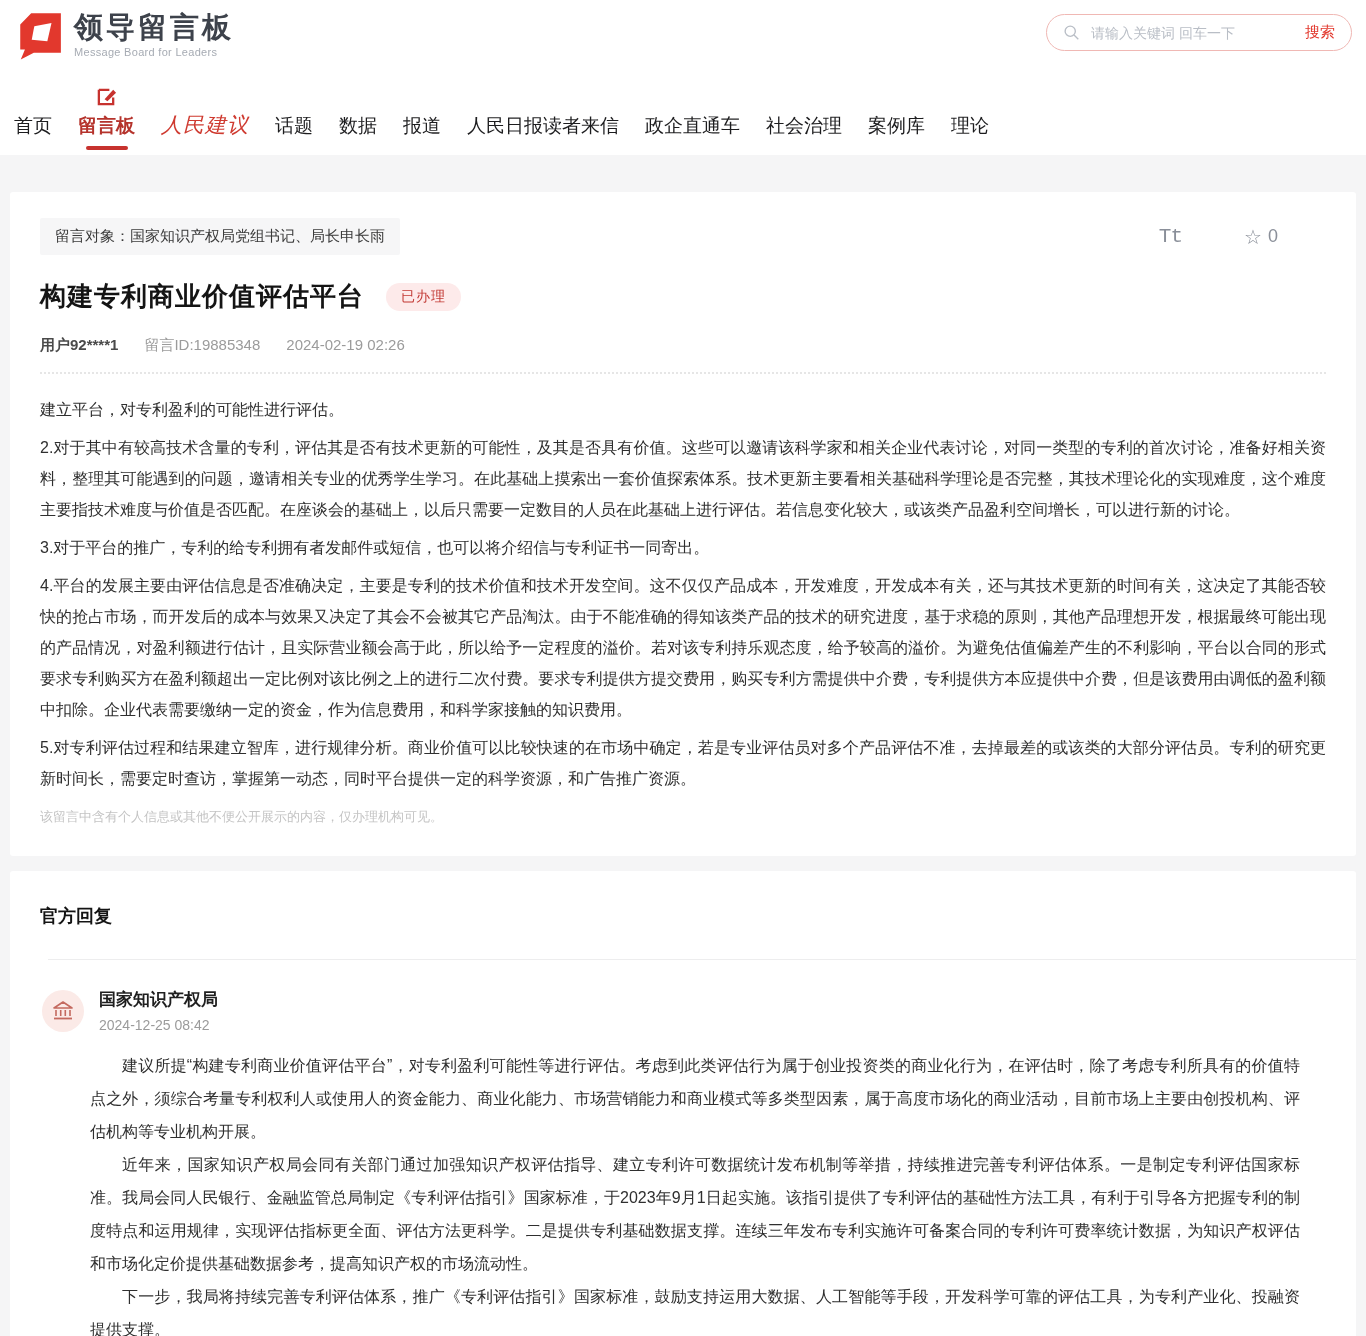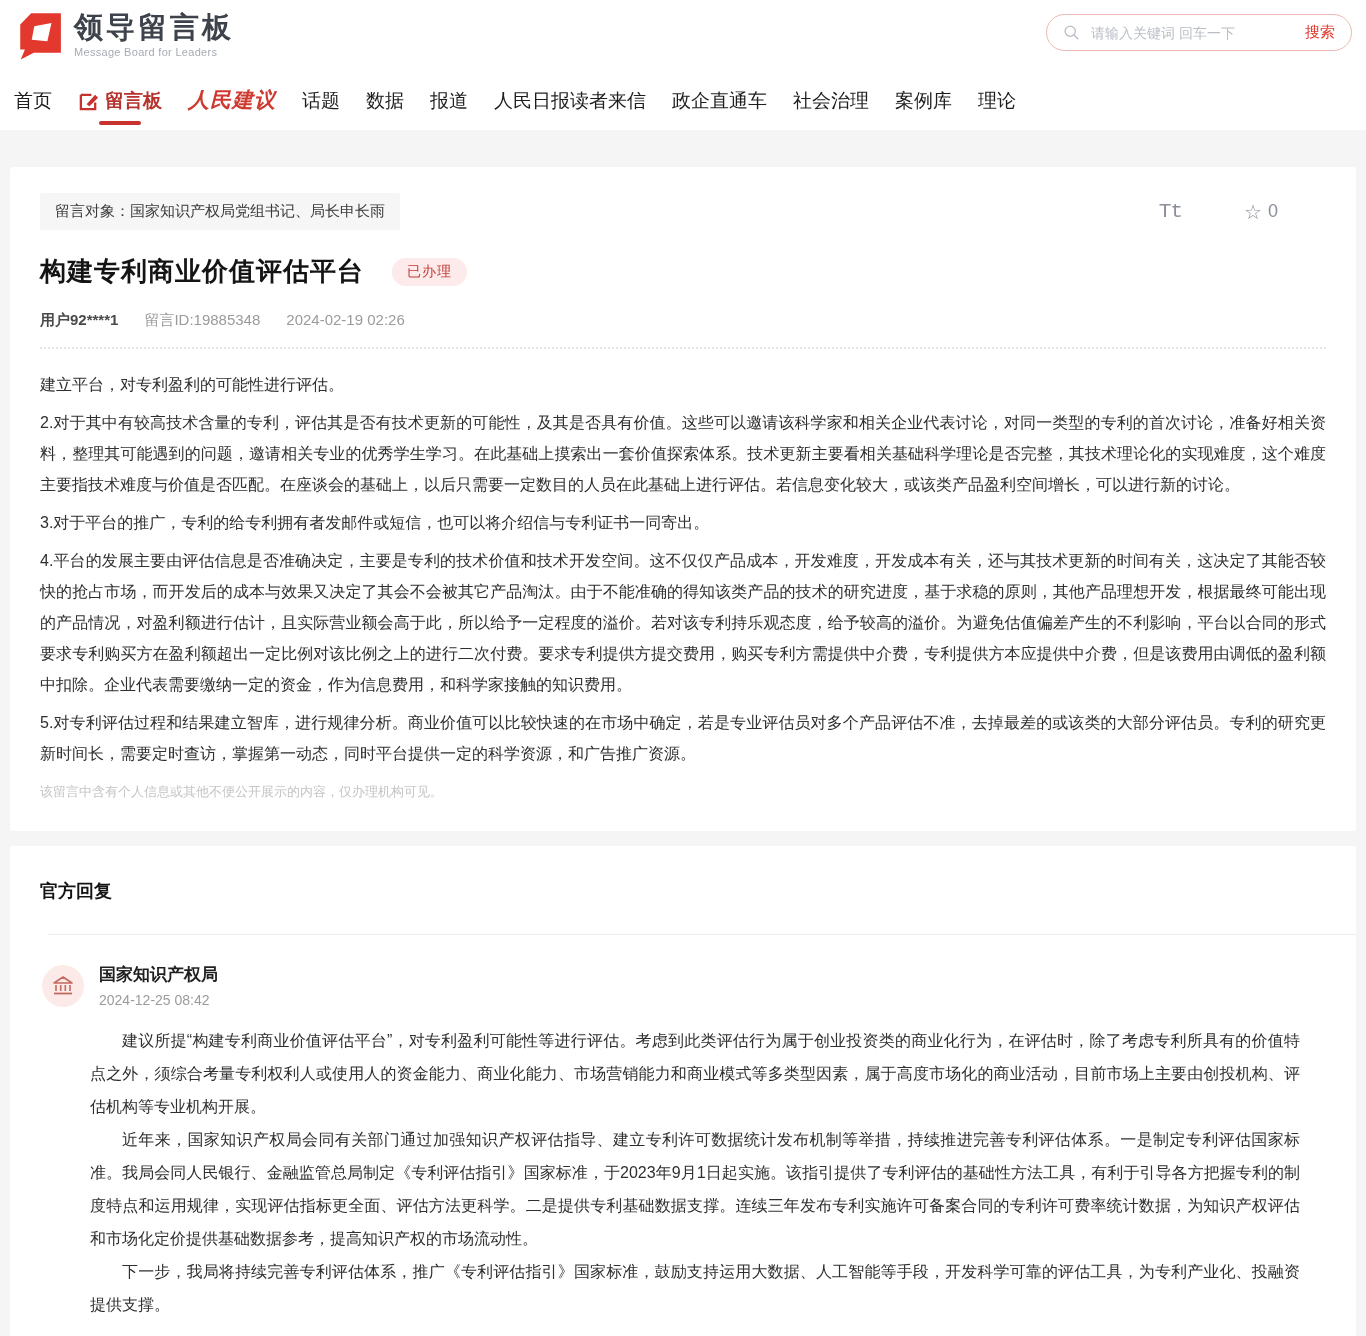--- a/index.html
+++ b/index.html
@@ -31,47 +31,47 @@
   .search-btn {
     color: #e2382d; font-size: 15px; background: none; border: none; cursor: pointer; padding: 0;
     font-family: "Liberation Sans", sans-serif;
   }
 
   .main-nav { display: flex; align-items: flex-end; gap: 26px; padding: 14px 0 0; }
   .nav-item {
     position: relative; font-size: 19px; color: #1d1d1f; cursor: pointer;
     padding-bottom: 16px; white-space: nowrap; display: flex; align-items: center; gap: 6px;
   }
-  .nav-item.active { color: #b5332c; font-weight: bold; }
+  .nav-item.active { color: #b5332c; font-weight: bold; flex-direction: column; }
   .nav-item.active::after {
     content: ""; position: absolute; left: 50%; transform: translateX(-50%);
     bottom: 5px; width: 42px; height: 4px; background: #c7322e; border-radius: 2px;
   }
   .nav-item.brand {
-    color: #cf3a30; font-weight: bold; font-style: italic; font-size: 21px; letter-spacing: 1px;
+    color: #cf3a30; font-weight: normal; font-style: italic; font-size: 21px; letter-spacing: 1px;
   }
 
   
   .page { padding: 37px 10px 0; }
   .card { background: #fff; border-radius: 3px; }
 
   .message-card { padding: 26px 30px 30px; }
   .target-row { display: flex; justify-content: space-between; align-items: center; }
   .target-box {
     background: #f6f6f7; color: #3a3a3a; font-size: 15px;
     padding: 9px 15px; border-radius: 2px;
   }
   .tools { display: flex; align-items: center; gap: 62px; margin-right: 48px; color: #8a8f99; }
   .tool-text-size { font-size: 21px; cursor: pointer; letter-spacing: -1px; font-family: Liberation Mono, monospace; }
   .tool-fav { font-size: 18px; cursor: pointer; display: flex; align-items: center; gap: 6px; }
   .tool-fav .star { font-size: 20px; }
 
   .msg-title {
     margin: 24px 0 0; font-size: 26px; font-weight: bold; color: #141414;
-    display: flex; align-items: center; gap: 28px; letter-spacing: 1px;
+    display: flex; align-items: center; gap: 22px; letter-spacing: 1px;
   }
   .status-badge {
     background: #fdeaea; color: #c23934; font-size: 14px; font-weight: normal;
     padding: 5px 15px; border-radius: 15px; letter-spacing: 1px;
   }
   .msg-meta { margin-top: 22px; display: flex; gap: 26px; font-size: 15px; color: #9b9b9b; }
   .msg-meta .user { color: #4a4a4a; font-weight: bold; }
   .dotted-divider { border-top: 2px dotted #e6e6e6; margin-top: 17px; }
 
   .msg-body { margin-top: 20px; }

